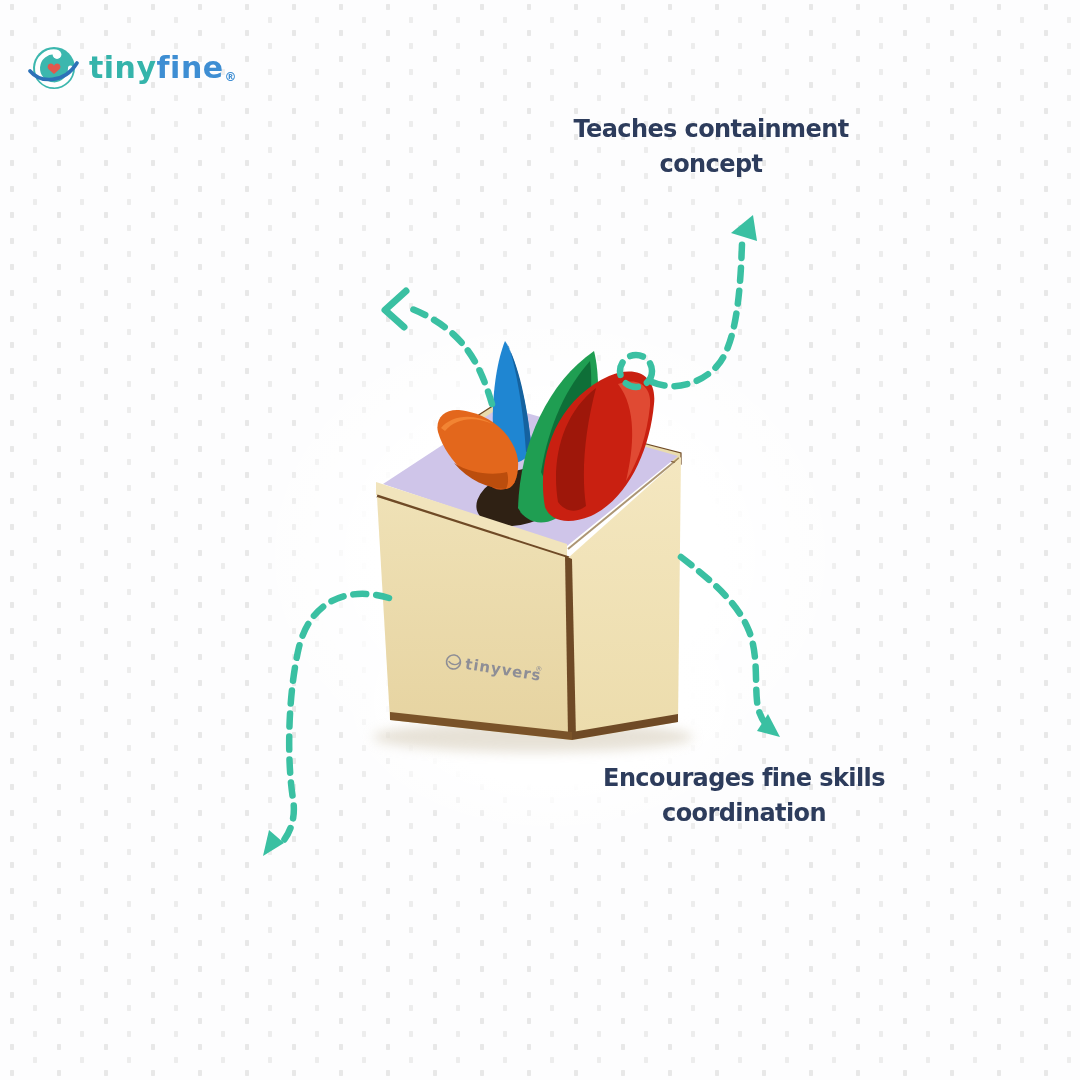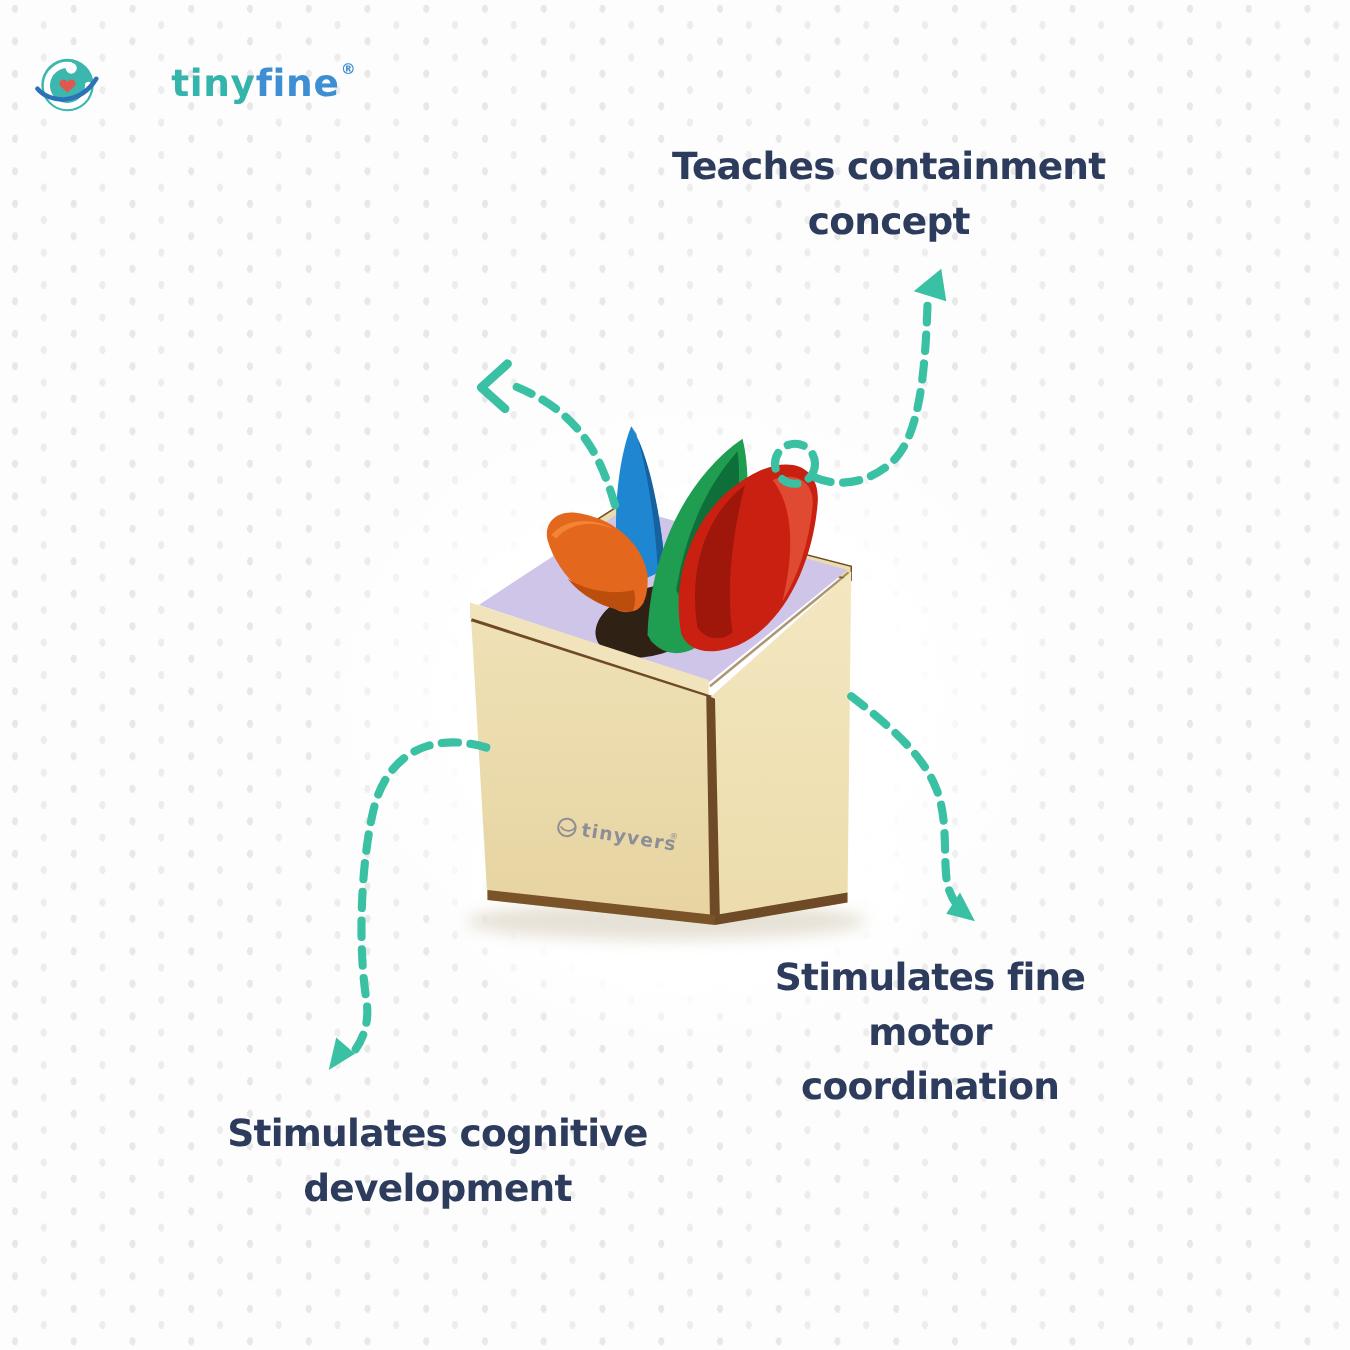--- a/index.html
+++ b/index.html
@@ -17,28 +17,28 @@
     position:absolute;left:240px;top:300px;width:620px;height:510px;
     background:radial-gradient(closest-side,#ffffff 55%,rgba(255,255,255,0) 100%);
     pointer-events:none;
   }
   .backdrop2{
     position:absolute;left:330px;top:560px;width:440px;height:280px;
     background:radial-gradient(closest-side,#ffffff 60%,rgba(255,255,255,0) 100%);
     pointer-events:none;
   }
   .logo{position:absolute;left:28px;top:42px;display:flex;align-items:center;gap:9px;}
-  .wordmark{font-weight:800;font-size:30px;letter-spacing:.5px;line-height:1;display:flex;align-items:flex-start;margin-left:48px;}
+  .wordmark{font-weight:800;font-size:30px;letter-spacing:.5px;line-height:1;display:flex;align-items:flex-end;}
   .wm-teal{color:#35b4ab;}
   .wm-blue{color:#3e8ed3;}
   .wm-reg{color:#3e8ed3;font-size:12px;font-weight:700;margin-top:-4px;margin-left:1px;}
   .label{
     position:absolute;transform:translateX(-50%);
     text-align:center;white-space:pre-line;
-    font-weight:800;font-size:30px;line-height:1.45;
+    font-weight:800;font-size:24px;line-height:1.45;
     letter-spacing:-0.6px;color:#2d3c5c;
   }
   #label-containment{left:711px;top:112px;}
   #label-grasping{left:283px;top:226px;}
   #label-fine-motor{left:744px;top:761px;}
   #label-cognitive{left:350px;top:886px;}
   .scene{position:absolute;left:0;top:0;width:1080px;height:1080px;}
 </style>
 </head>
 <body>
@@ -58,24 +58,22 @@
     </svg>
     <div class="wordmark">
       <span class="wm-teal">tiny</span>
       <span class="wm-blue">fine</span>
       <span class="wm-reg">®</span>
     </div>
   </header>
 
   <div class="label" id="label-containment">Teaches containment
 concept</div>
-  <div class="label" id="label-fine-motor">Stimulates fine motor
+  <div class="label" id="label-fine-motor">Encourages fine skills
 coordination</div>
-  <div class="label" id="label-cognitive">Stimulates cognitive
-development</div>
 
   <svg class="scene" viewBox="0 0 1080 1080">
     <defs>
       <linearGradient id="woodF" x1="0" y1="0" x2="0" y2="1">
         <stop offset="0" stop-color="#efe1b6"></stop>
           <stop offset="1" stop-color="#e6d3a0"></stop>
       </linearGradient>
       <linearGradient id="woodR" x1="0" y1="0" x2="0" y2="1">
         <stop offset="0" stop-color="#f4e7c0"></stop>
           <stop offset="1" stop-color="#ecdcac"></stop>

